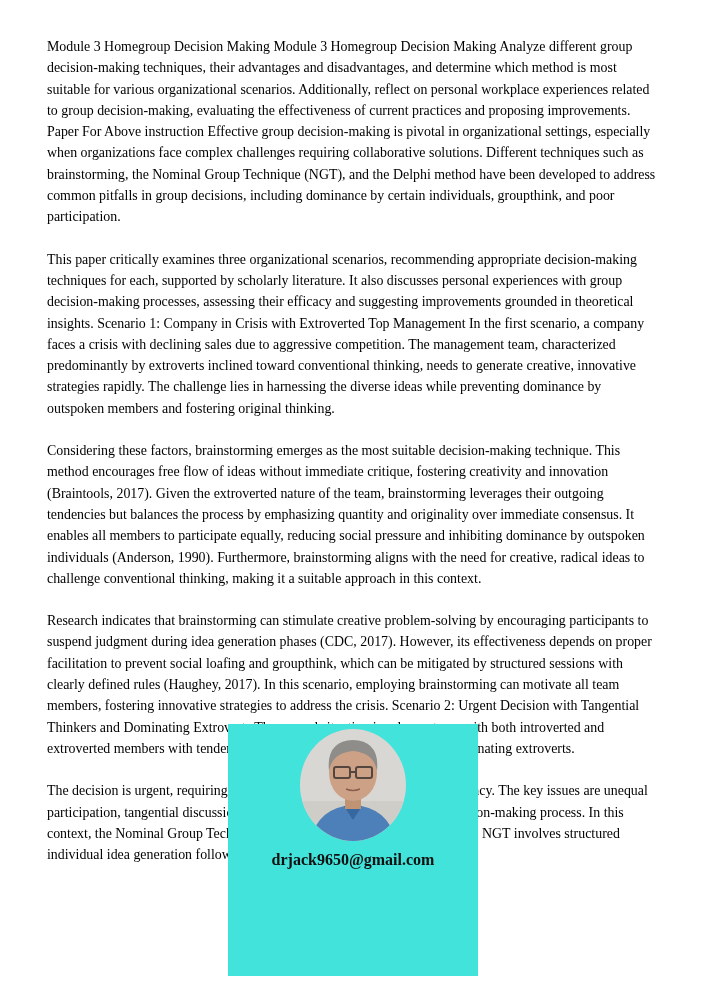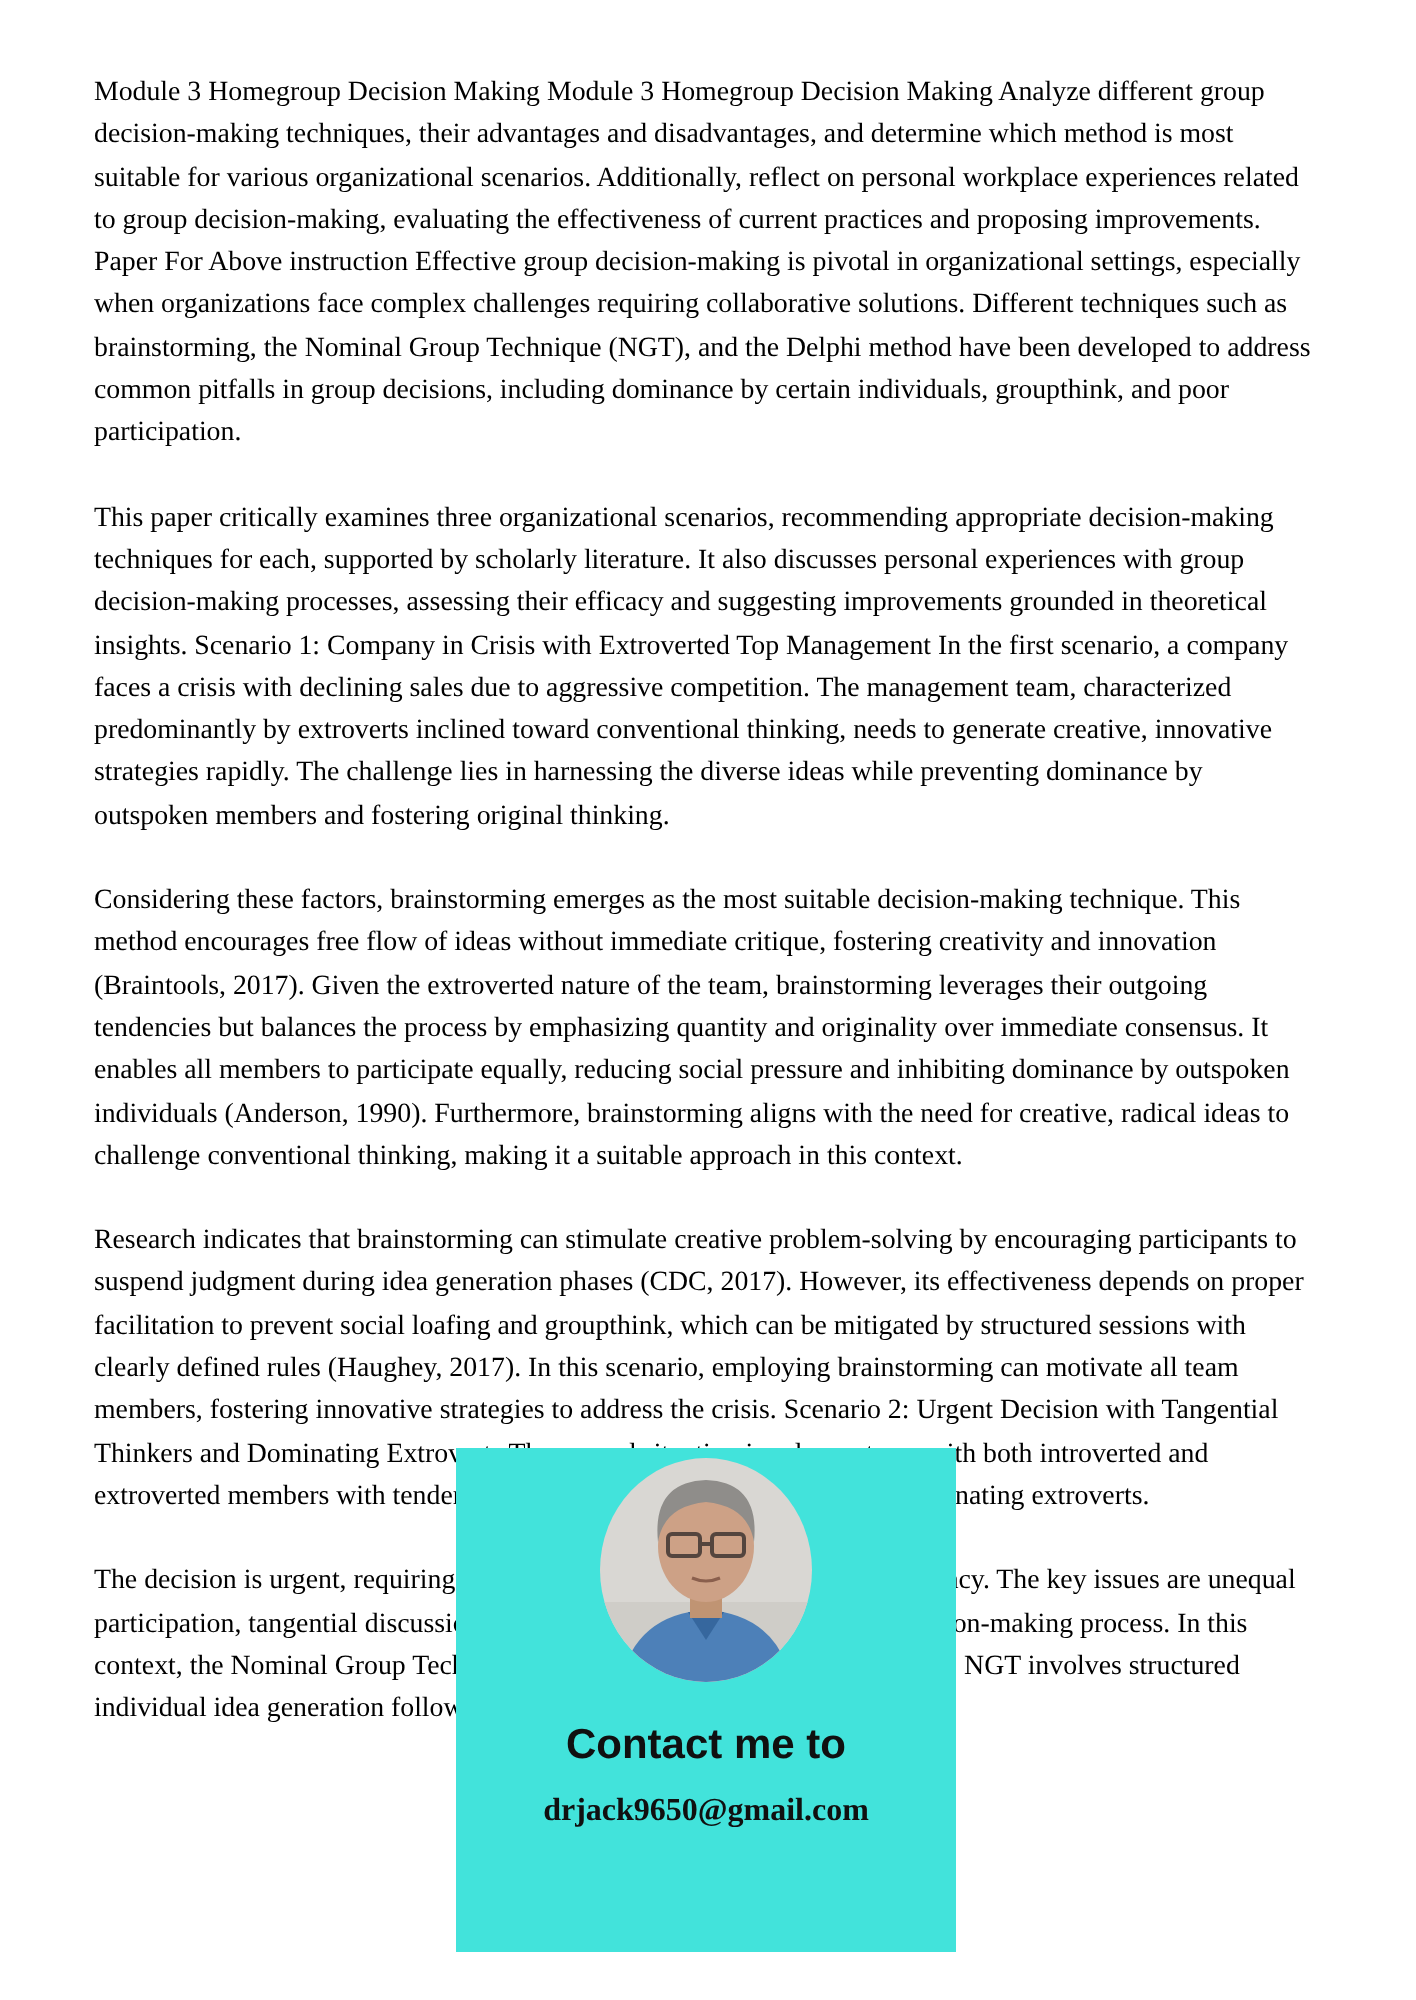--- a/index.html
+++ b/index.html
@@ -83,17 +83,16 @@
         <ellipse cx="53" cy="44" rx="24" ry="28" fill="#cda186"></ellipse>
         <path d="M29 42 Q26 12 53 11 Q80 12 77 42 Q74 24 53 22 Q32 24 29 42 Z" fill="#8f8d8a"></path>
         <g stroke="#54453e" stroke-width="2" fill="none">
           <rect x="34" y="38" width="16" height="11" rx="2"></rect>
           <rect x="56" y="38" width="16" height="11" rx="2"></rect>
           <line x1="50" y1="43" x2="56" y2="43"></line>
         </g>
         <path d="M46 60 Q53 63 60 60" stroke="#8a5f4d" stroke-width="1.5" fill="none"></path>
       </svg>
     </div>
-    <div class="contact-line first">Contact me to</div>
     <div class="email">drjack9650@gmail.com</div>
   </div>
 
 </div>
 
 </body></html>

